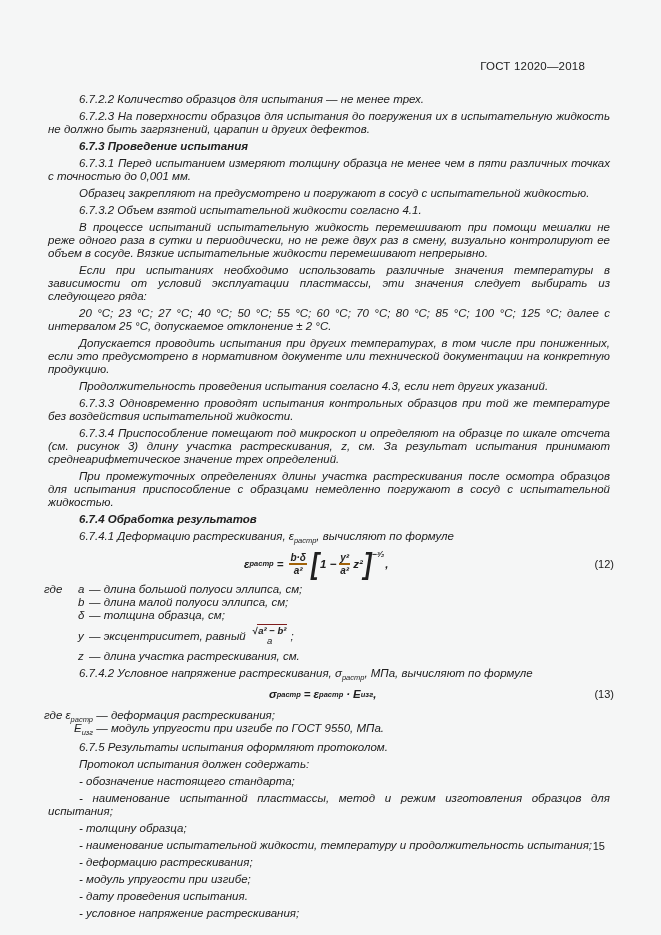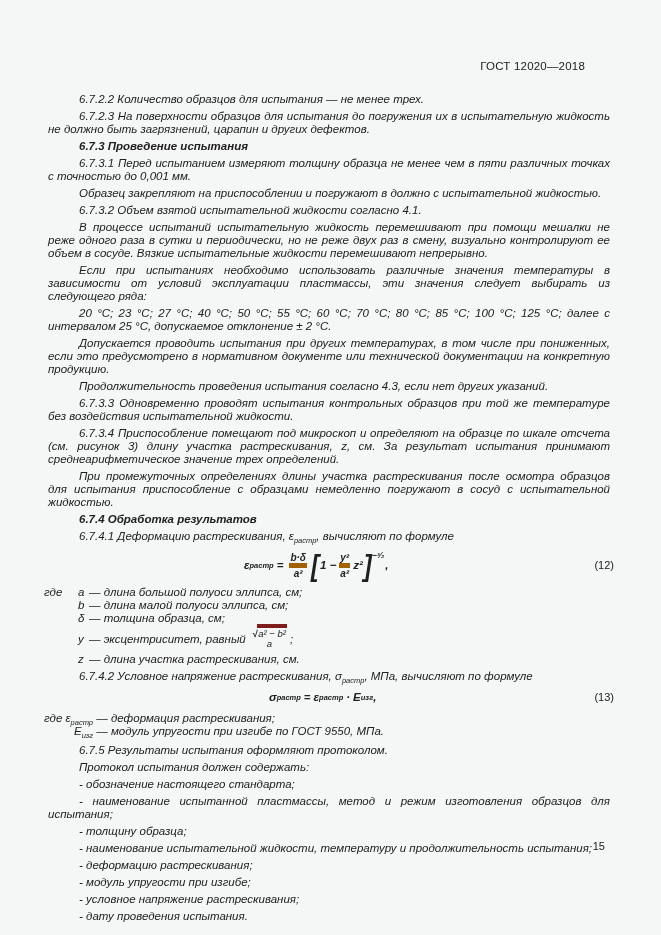--- a/index.html
+++ b/index.html
@@ -25,52 +25,52 @@
   
   .eq-row{display:flex;align-items:center;font-weight:bold;}
   .eq-row.f12{margin:9px 0 7px;}
   .eq-row.f13{margin:8px 0 8px;}
   .eq-body{display:flex;align-items:center;}
   .f12 .eq-body{margin-left:200px;}
   .f13 .eq-body{margin-left:225px;}
   .eq-number{margin-left:auto;font-weight:normal;font-style:normal;font-size:11px;}
   .frac{display:inline-flex;flex-direction:column;align-items:center;
         font-size:10px;line-height:11px;margin:0 3px;vertical-align:middle;}
-  .frac .num{border-bottom:5px solid #a16207;padding:0 1px;}
+  .frac .num{border-bottom:2px solid #a16207;padding:0 1px;}
   .bigbr{font-size:24px;font-weight:bold;line-height:22px;margin:0 1px;
          transform:scaleY(1.25);display:inline-block;}
   sup.exp{font-size:8.5px;position:relative;top:-10px;left:-1px;font-weight:bold;}
   .eq-op{margin:0 3px;}
   
   .def-line{padding-left:34px;font-style:italic;}
   .def-line .gde{display:inline-block;width:34px;margin-left:-34px;}
   .def-line .sym{display:inline-block;min-width:11px;}
   .ecc-line{display:flex;align-items:center;padding-left:34px;height:28px;}
   .ecc-line .sym{display:inline-block;min-width:11px;}
   .ecc-line .frac{font-size:9.5px;line-height:10.5px;}
   .sqrt{font-weight:bold;}
-  .radicand{border-top:4px solid #7f1d1d;font-weight:normal;padding:0 1px;}
+  .radicand{border-top:1px solid #7f1d1d;font-weight:bold;padding:0 1px;}
   .def13-2{padding-left:30px;}
   .page-number{
     position:absolute;top:840px;right:56px;
     font-size:11px;font-style:normal;color:#202020;
   }
 </style>
 </head>
 <body>
 
 <div class="doc-header">ГОСТ 12020—2018</div>
 
 <div class="text-block">
 
   <p>6.7.2.2 Количество образцов для испытания — не менее трех.</p>
   <p>6.7.2.3 На поверхности образцов для испытания до погружения их в испытательную жидкость не должно быть загрязнений, царапин и других дефектов.</p>
   <p class="bold">6.7.3 Проведение испытания</p>
   <p>6.7.3.1 Перед испытанием измеряют толщину образца не менее чем в пяти различных точках с точностью до 0,001 мм.</p>
-  <p>Образец закрепляют на приспособлении и погружают в должно с испытательной жидкостью.</p>
+  <p>Образец закрепляют на предусмотрено и погружают в сосуд с испытательной жидкостью.</p>
   <p>6.7.3.2 Объем взятой испытательной жидкости согласно 4.1.</p>
   <p>В процессе испытаний испытательную жидкость перемешивают при помощи мешалки не реже одного раза в сутки и периодически, но не реже двух раз в смену, визуально контролируют ее объем в сосуде. Вязкие испытательные жидкости перемешивают непрерывно.</p>
   <p>Если при испытаниях необходимо использовать различные значения температуры в зависимости от условий эксплуатации пластмассы, эти значения следует выбирать из следующего ряда:</p>
   <p>20 °С; 23 °С; 27 °С; 40 °С; 50 °С; 55 °С; 60 °С; 70 °С; 80 °С; 85 °С; 100 °С; 125 °С; далее с интервалом 25 °С, допускаемое отклонение ± 2 °С.</p>
   <p>Допускается проводить испытания при других температурах, в том числе при пониженных, если это предусмотрено в нормативном документе или технической документации на конкретную продукцию.</p>
   <p>Продолжительность проведения испытания согласно 4.3, если нет других указаний.</p>
   <p>6.7.3.3 Одновременно проводят испытания контрольных образцов при той же температуре без воздействия испытательной жидкости.</p>
   <p>6.7.3.4 Приспособление помещают под микроскоп и определяют на образце по шкале отсчета (см. рисунок 3) длину участка растрескивания, z, см. За результат испытания принимают среднеарифметическое значение трех определений.</p>
   <p>При промежуточных определениях длины участка растрескивания после осмотра образцов для испытания приспособление с образцами немедленно погружают в сосуд с испытательной жидкостью.</p>
   <p class="bold">6.7.4 Обработка результатов</p>
@@ -139,18 +139,18 @@
   </div>
 
   <p class="sp-top">6.7.5 Результаты испытания оформляют протоколом.</p>
   <p>Протокол испытания должен содержать:</p>
   <p>- обозначение настоящего стандарта;</p>
   <p>- наименование испытанной пластмассы, метод и режим изготовления образцов для испытания;</p>
   <p>- толщину образца;</p>
   <p>- наименование испытательной жидкости, температуру и продолжительность испытания;</p>
   <p>- деформацию растрескивания;</p>
   <p>- модуль упругости при изгибе;</p>
+  <p>- дату проведения испытания.</p>
   <p>- условное напряжение растрескивания;</p>
-  <p>- дату проведения испытания.</p>
 
 </div>
 
 <div class="page-number">15</div>
 
 </body></html>

